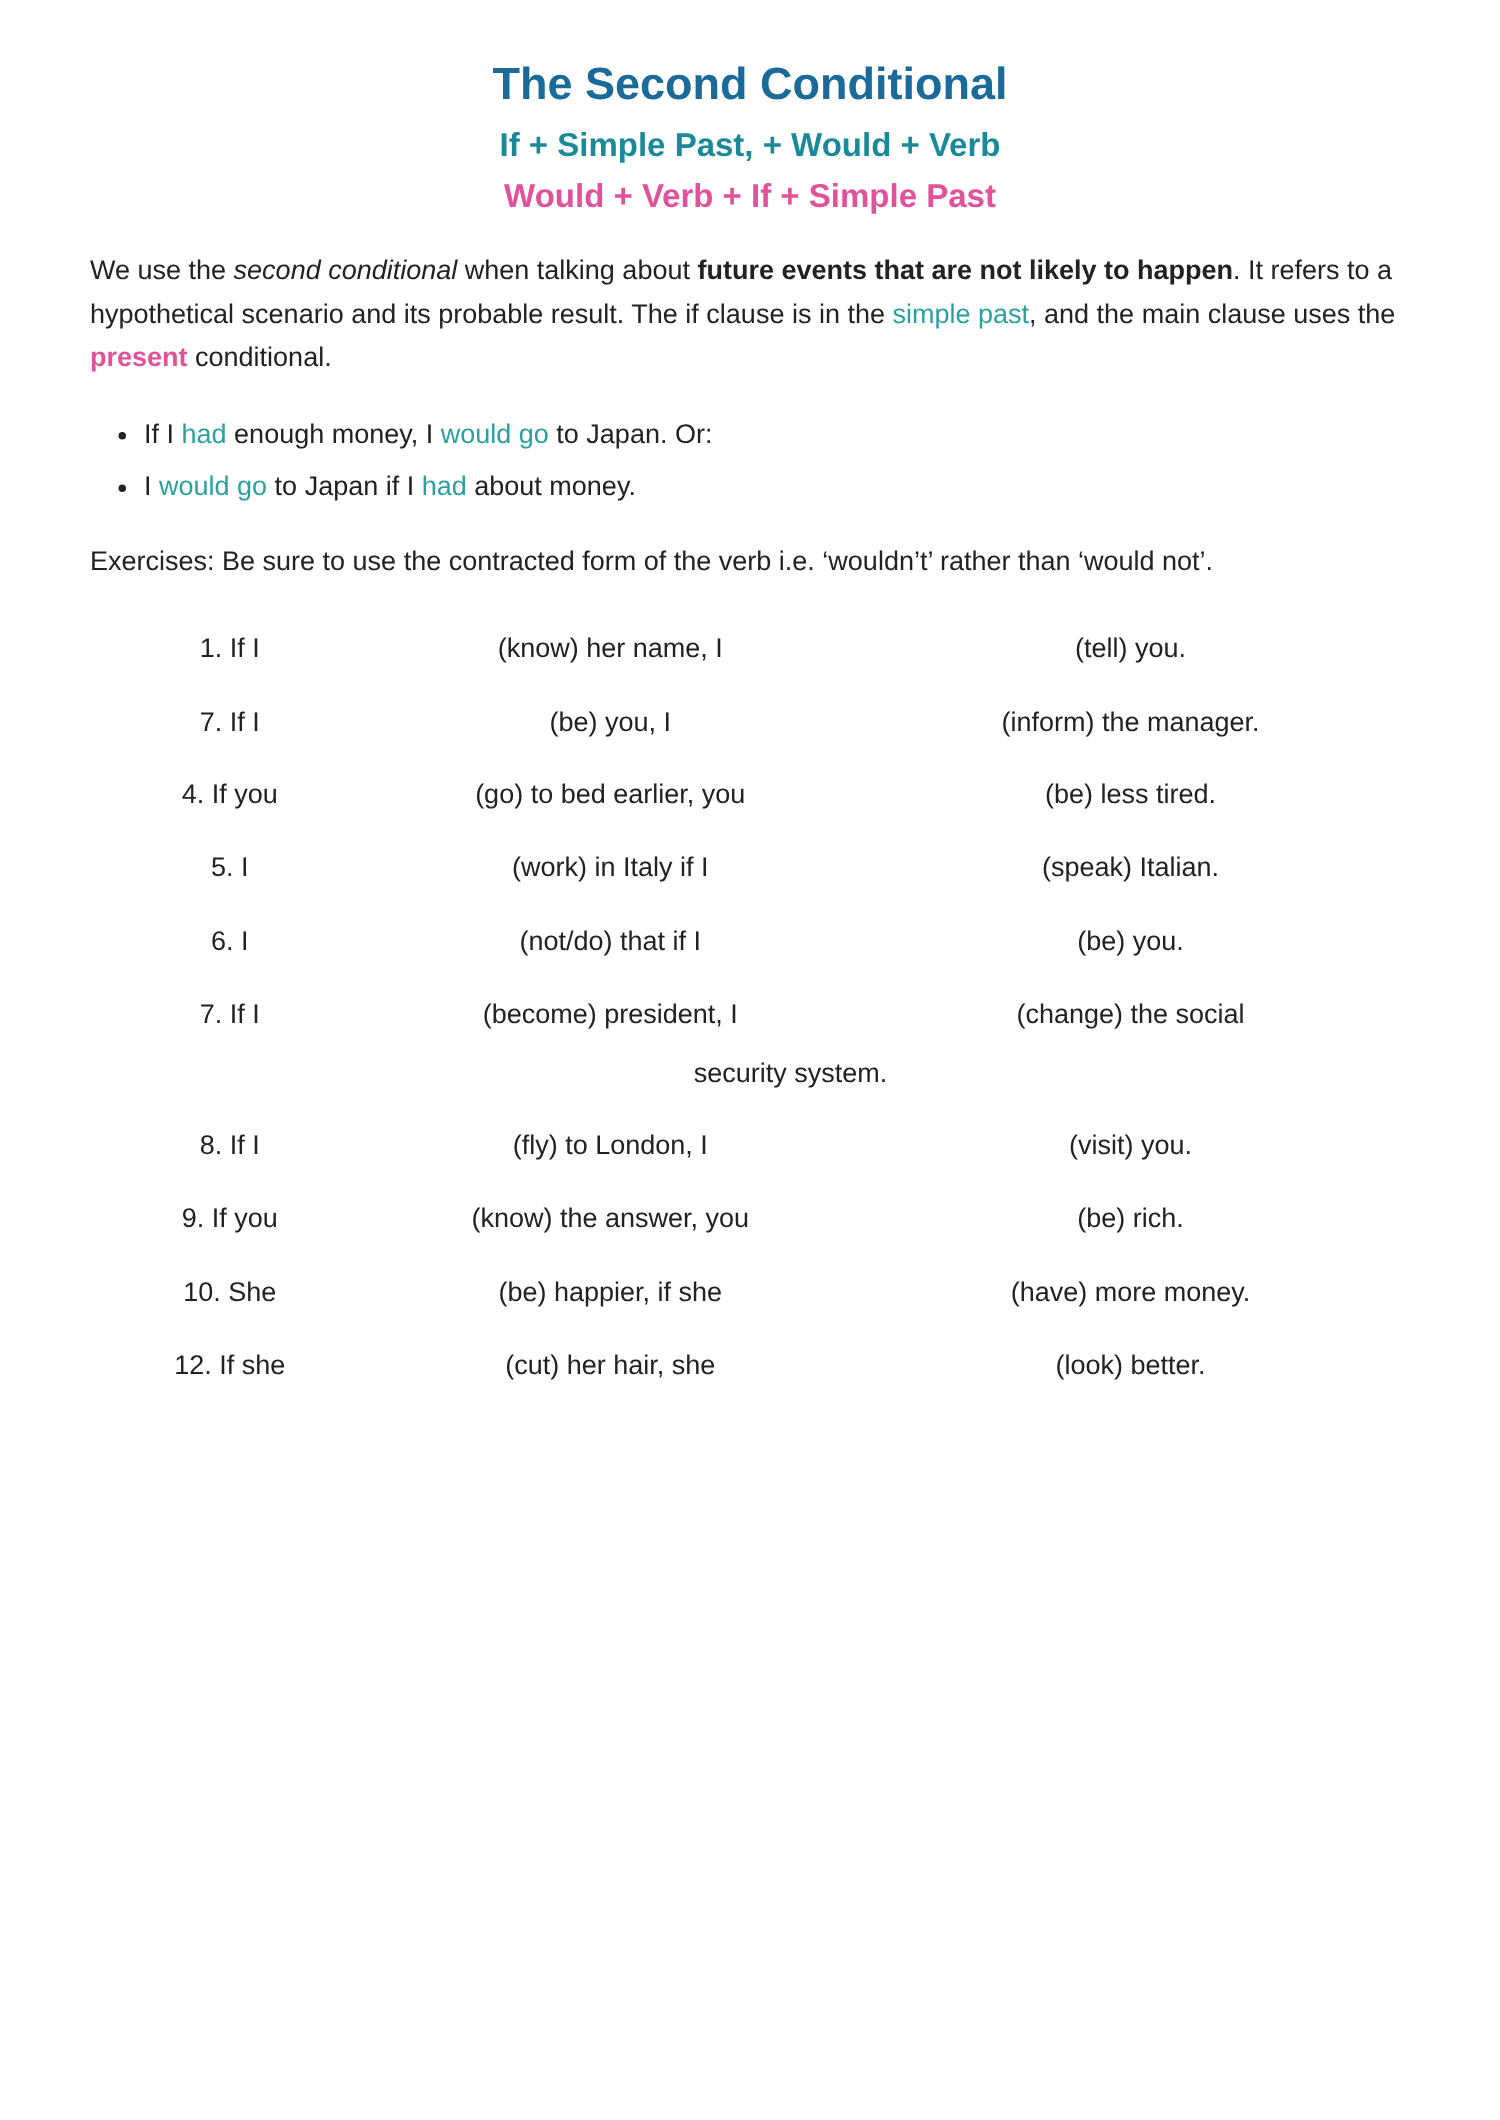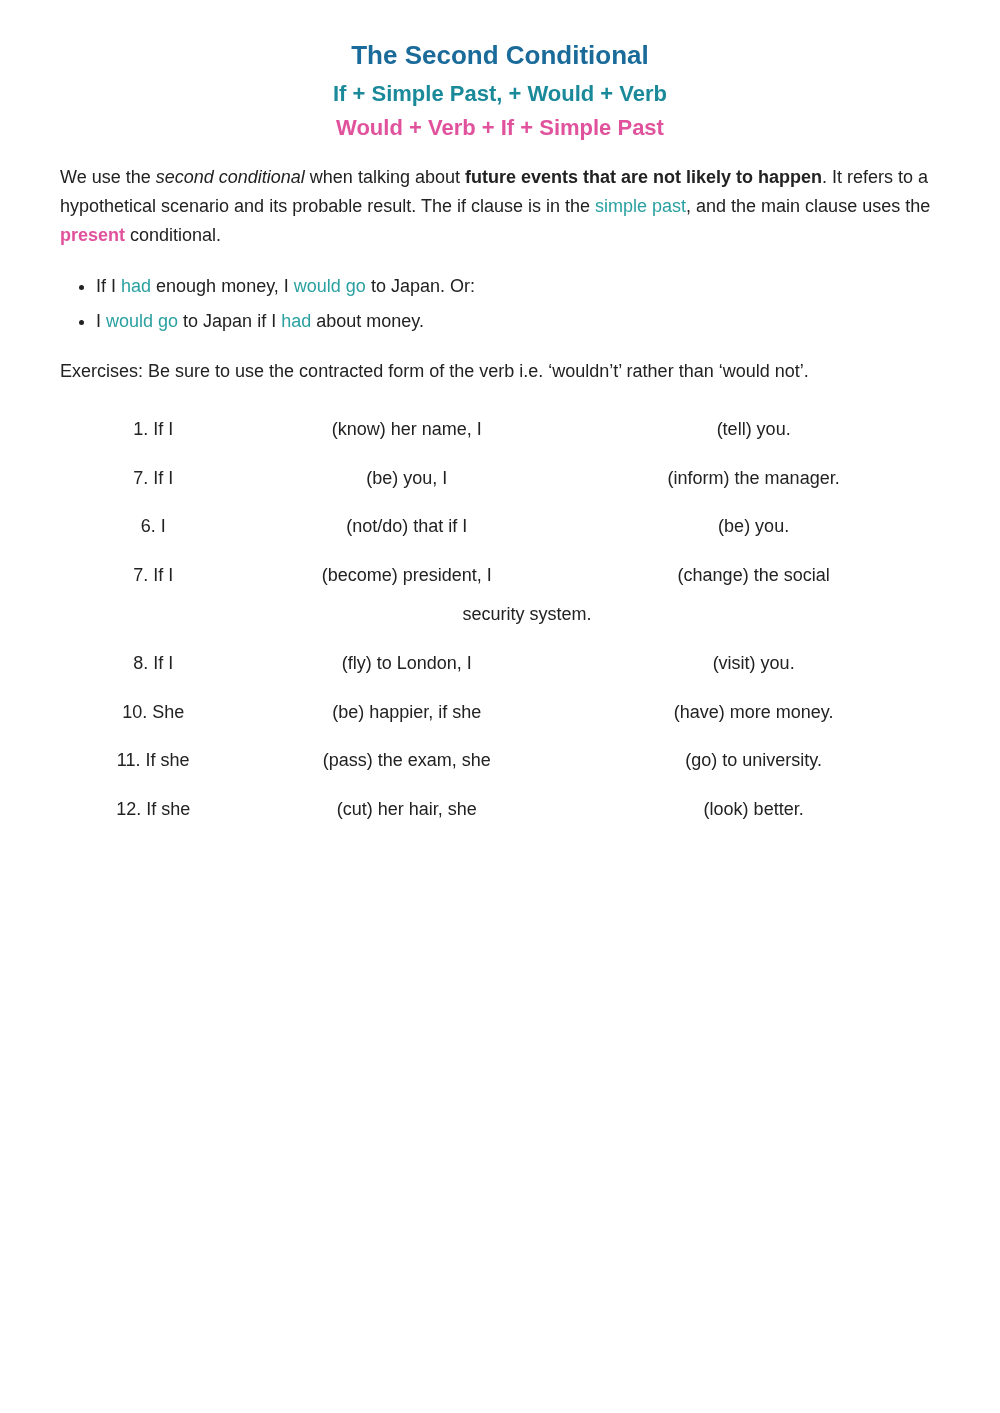--- a/index.html
+++ b/index.html
@@ -13,21 +13,21 @@
       font-family: Arial, sans-serif;
       font-size: 18px;
       color: #222222;
       width: 1000px;
       min-height: 1413px;
       padding: 40px 60px 60px 60px;
     }
 
     .page-title {
       text-align: center;
-      font-size: 26px;
+      font-size: 30px;
       font-weight: bold;
       color: #1a6a9a;
       margin-bottom: 10px;
     }
 
     .formula-1 {
       text-align: center;
       font-size: 22px;
       font-weight: bold;
       color: #1a8a9a;
@@ -140,46 +140,56 @@
         <td>1.  If I</td>
         <td>(know) her name, I</td>
         <td>(tell) you.</td>
       </tr>
       <tr>
         <td>7.  If I</td>
         <td>(be) you, I</td>
         <td>(inform) the manager.</td>
       </tr>
       <tr>
+        <td>4.  If you</td>
+        <td>(go) to bed earlier, you</td>
+        <td>(be) less tired.</td>
+      </tr>
+      <tr>
+        <td>5.  I</td>
+        <td>(work) in Italy if I</td>
+        <td>(speak) Italian.</td>
+      </tr>
+      <tr>
         <td>6.  I</td>
         <td>(not/do) that if I</td>
         <td>(be) you.</td>
       </tr>
       <tr>
         <td>7.  If I</td>
         <td>(become) president, I</td>
         <td>(change) the social</td>
       </tr>
       <tr>
         <td colspan="3" style="padding-left: 60px; padding-top: 0px;">security system.</td>
       </tr>
       <tr>
         <td>8.  If I</td>
         <td>(fly) to London, I</td>
         <td>(visit) you.</td>
       </tr>
       <tr>
+        <td>9.  If you</td>
+        <td>(know) the answer, you</td>
+        <td>(be) rich.</td>
+      </tr>
+      <tr>
         <td>10.  She</td>
         <td>(be) happier, if she</td>
         <td>(have) more money.</td>
-      </tr>
-      <tr>
-        <td>11.  If she</td>
-        <td>(pass) the exam, she</td>
-        <td>(go) to university.</td>
       </tr>
       <tr>
         <td>12.  If she</td>
         <td>(cut) her hair, she</td>
         <td>(look) better.</td>
       </tr>
     </tbody>
 </table>
 
 </body></html>

